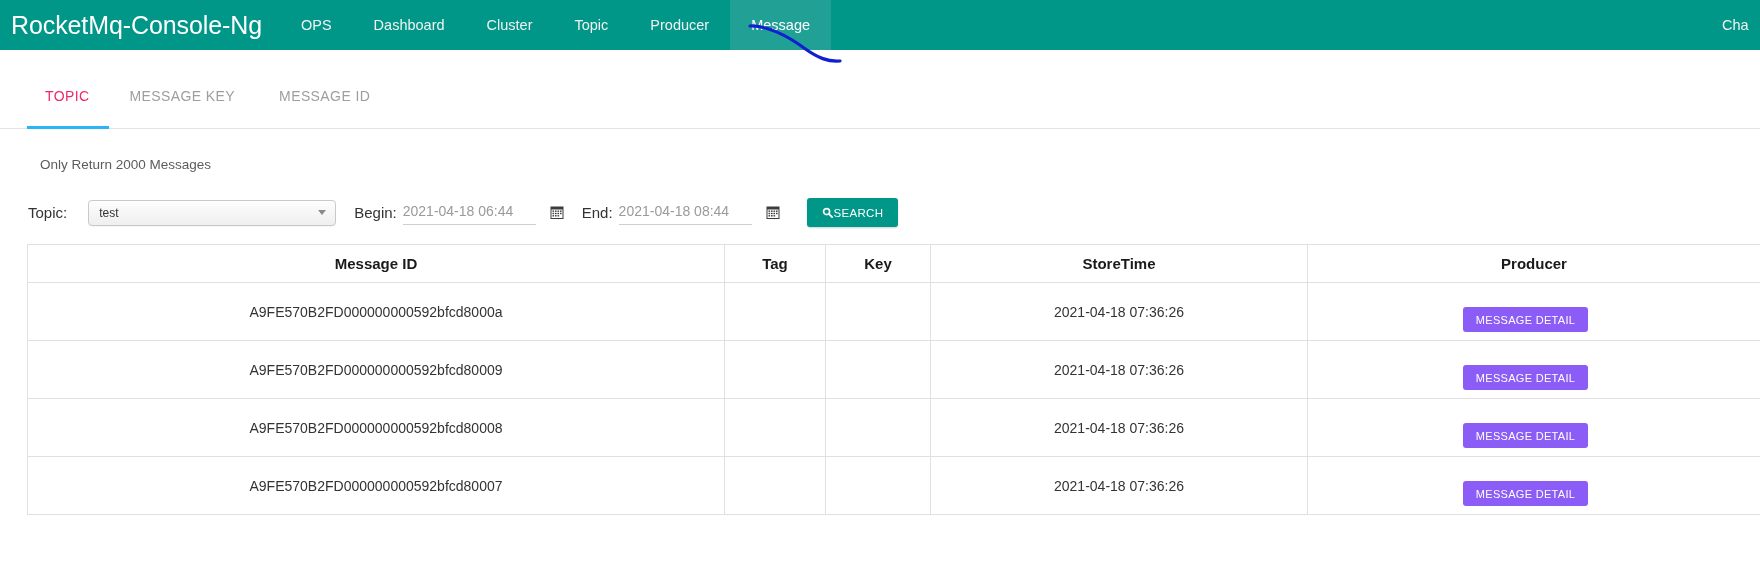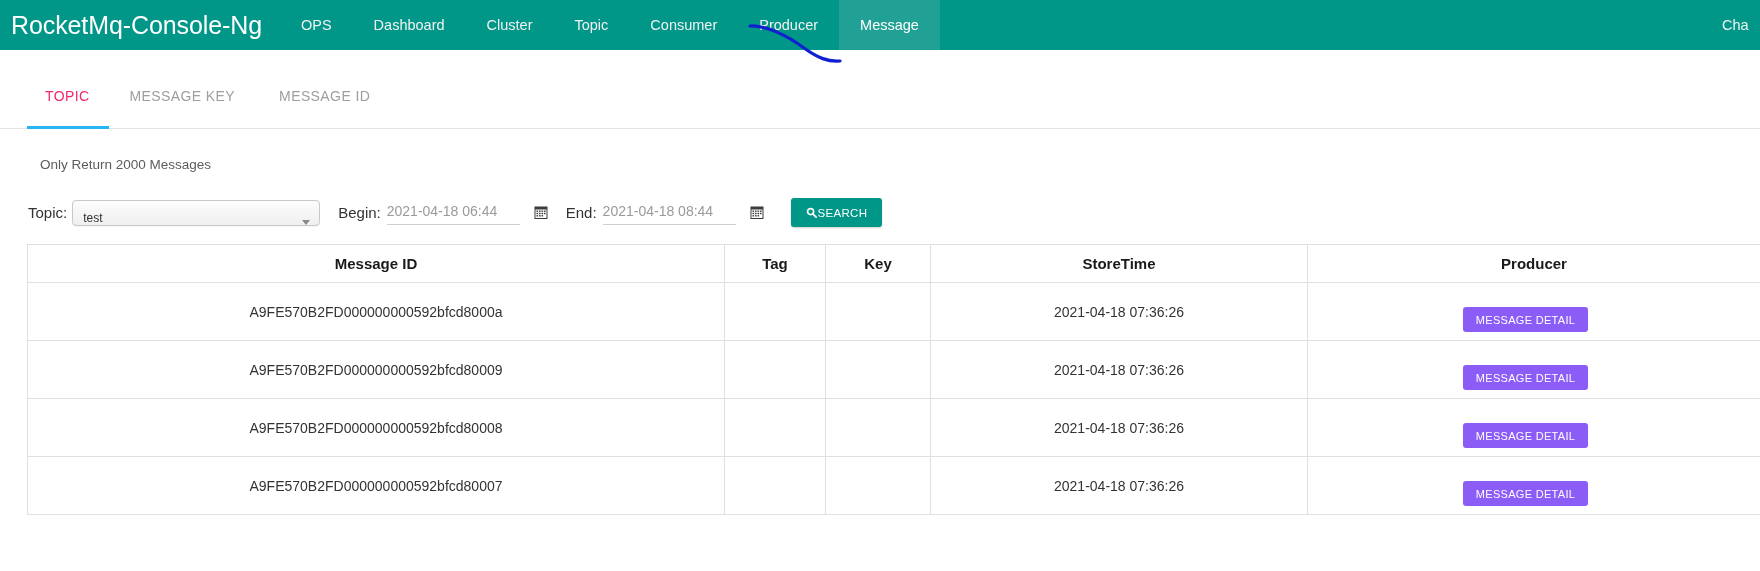--- a/index.html
+++ b/index.html
@@ -99,32 +99,32 @@
   
   .form-row {
     display: flex;
     align-items: center;
     padding: 27px 0 0 28px;
     height: 54px;
   }
   .form-label {
     font-size: 15px;
     color: #333333;
-    margin-right: 5px;
+    margin-right: 21px;
     white-space: nowrap;
   }
   .topic-select {
     position: relative;
     width: 248px;
     height: 26px;
     border: 1px solid #c9c9c9;
     border-radius: 4px;
     background: linear-gradient(#fdfdfd, #efefef);
     display: flex;
-    align-items: flex-end;
+    align-items: center;
     padding-left: 10px;
     font-size: 12px;
     color: #333;
     box-shadow: 0 1px 0 rgba(0,0,0,0.04);
   }
   .caret {
     position: absolute;
     right: 9px;
     width: 0; height: 0;
     border-left: 4px solid transparent;
@@ -218,21 +218,20 @@
 </head>
 <body>
 
 <div class="navbar">
   <div class="brand">RocketMq-Console-Ng</div>
   <div class="nav-items">
     <div class="nav-item">OPS</div>
     <div class="nav-item">Dashboard</div>
     <div class="nav-item">Cluster</div>
     <div class="nav-item">Topic</div>
-    <div class="nav-item">Consumer</div>
     <div class="nav-item">Producer</div>
     <div class="nav-item active">Message</div>
   </div>
   <div class="nav-right">Cha</div>
 
   <svg class="annotation" viewBox="0 0 110 40">
     <path d="M2 4 C 18 3, 40 14, 56 26 C 70 36, 80 40, 92 39" stroke="#1020d0" stroke-width="3.2" fill="none" stroke-linecap="round"></path>
   </svg>
 </div>
 

